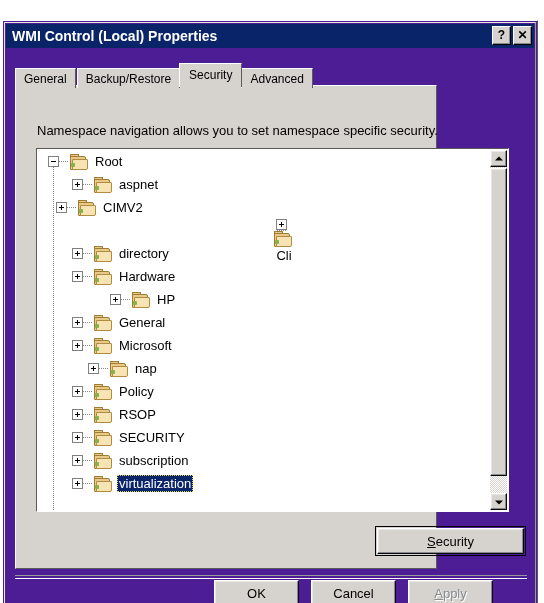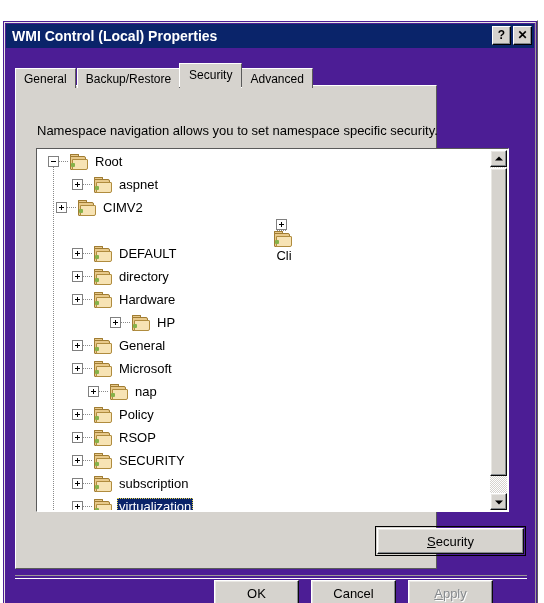--- a/index.html
+++ b/index.html
@@ -471,32 +471,20 @@
             <span class="toggle plus"></span>
             <span class="dotline"></span>
             <span class="folder">
               <span class="tabtop"></span>
               <span class="back"></span>
               <span class="doc"></span>
               <span class="front"></span>
               <span class="grn"></span>
             </span>
             <span class="tlabel">Cli</span>
-          </div>
-          <div class="trow" style="padding-left: 34px;">
-            <span class="toggle plus"></span>
-            <span class="dotline"></span>
-            <span class="folder">
-              <span class="tabtop"></span>
-              <span class="back"></span>
-              <span class="doc"></span>
-              <span class="front"></span>
-              <span class="grn"></span>
-            </span>
-            <span class="tlabel">DEFAULT</span>
           </div>
           <div class="trow" style="padding-left: 34px;">
             <span class="toggle plus"></span>
             <span class="dotline"></span>
             <span class="folder">
               <span class="tabtop"></span>
               <span class="back"></span>
               <span class="doc"></span>
               <span class="front"></span>
               <span class="grn"></span>

